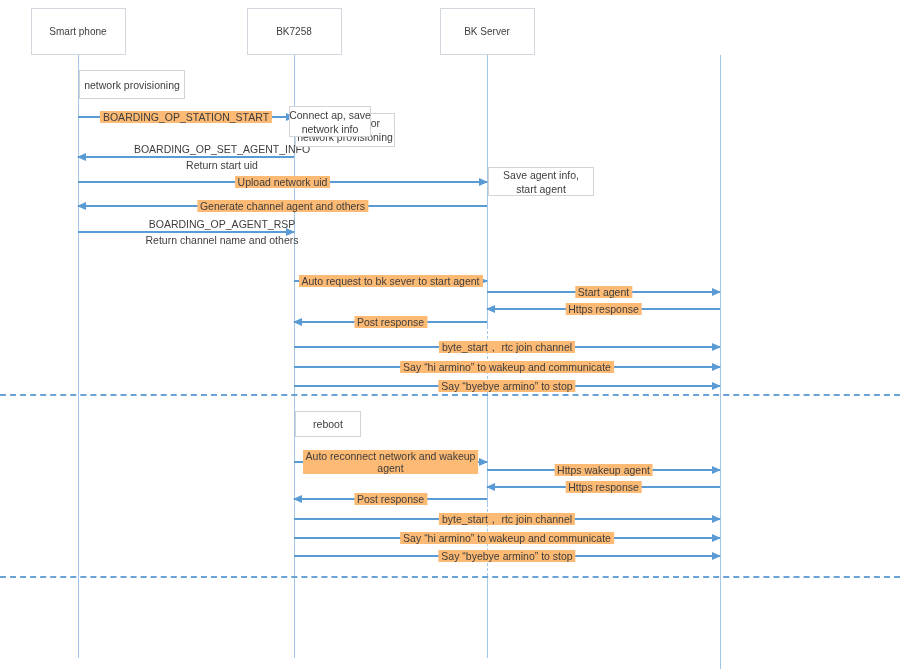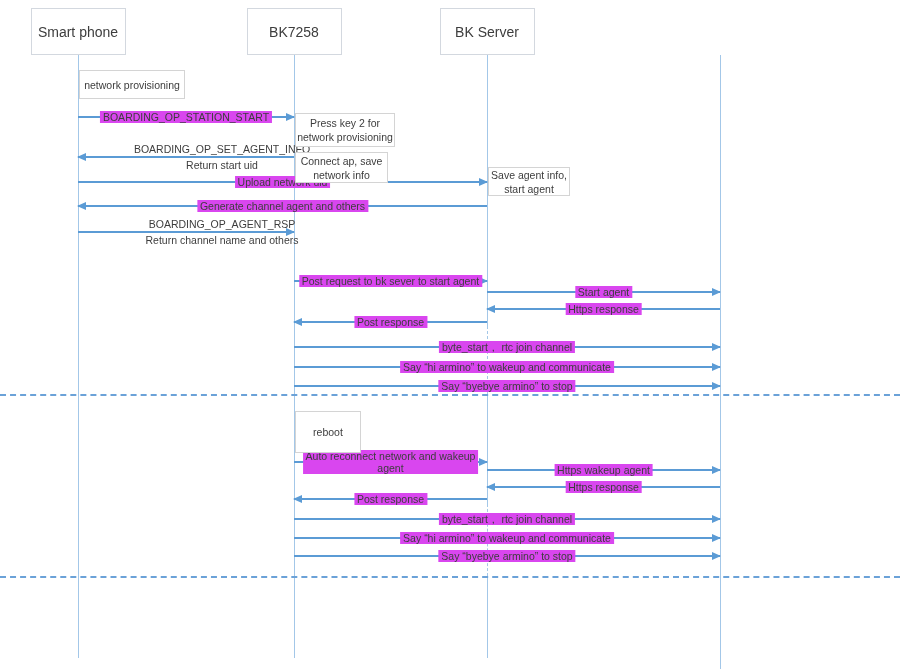--- a/index.html
+++ b/index.html
@@ -4,21 +4,21 @@
 <style>
   html,body{margin:0;padding:0;background:#ffffff;}
   body{width:900px;height:669px;overflow:hidden;
        font-family:"Liberation Sans","DejaVu Sans",sans-serif;}
   #diagram{position:relative;width:900px;height:669px;background:#fff;}
 
   .actor-box{
     position:absolute;top:8px;height:47px;background:#fff;
     border:1px solid #d3d8df;box-sizing:border-box;
     display:flex;align-items:center;justify-content:center;
-    font-size:14px;color:var(--text,#3d3d3d);
+    font-size:10px;color:var(--text,#3d3d3d);
   }
   .lifeline{position:absolute;width:0;}
   .lifeline.solid{border-left:1.6px solid var(--lifeline,#a3c7e8);}
   .lifeline.dashed{border-left:1.6px dashed var(--lifeline,#a3c7e8);}
 
   .note{
     position:absolute;background:#fff;border:1px solid #d4d4d4;box-sizing:border-box;
     display:flex;flex-direction:column;align-items:center;justify-content:center;
     text-align:center;font-size:10.5px;line-height:14px;color:var(--text,#3d3d3d);
     white-space:nowrap;
@@ -28,21 +28,21 @@
   .msg-line{position:absolute;left:0;right:0;top:0;height:1.5px;background:var(--arrow,#5b9bd5);}
   .arrow-head{position:absolute;width:0;height:0;top:-3.5px;
     border-top:4.5px solid transparent;border-bottom:4.5px solid transparent;}
   .arrow-head.right{right:-1px;border-left:9px solid var(--arrow,#5b9bd5);}
   .arrow-head.left{left:-1px;border-right:9px solid var(--arrow,#5b9bd5);}
   .msg-label{
     position:absolute;left:50%;top:1px;transform:translate(-50%,-50%);
     display:flex;flex-direction:column;align-items:center;text-align:center;
     font-size:10.5px;line-height:12px;color:var(--text,#3d3d3d);white-space:nowrap;
   }
-  .msg-label.bg{background:#d946ef;}
+  .msg-label.bg{background:#fdba74;}
   .msg-label.bg > div{padding:0 3px;}
   .msg-label.open{row-gap:4px;margin-left:36px;}
   .msg-label.open > div{padding:0 2px;}
 
   .separator{position:absolute;left:0;width:900px;height:0;
     border-top:2px dashed var(--separator,#6ba2d8);}
 </style>
 </head>
 <body>
 
@@ -100,21 +100,21 @@
       <div class="arrow-head right"></div>
       <div class="msg-label open">
         <div class="">BOARDING_OP_AGENT_RSP</div>
         <div class="">Return channel name and others</div>
       </div>
     </div>
     <div class="msg" style="left: 294px; top: 280px; width: 193px;">
       <div class="msg-line"></div>
       <div class="arrow-head right"></div>
       <div class="msg-label bg">
-        <div class="">Post request to bk sever to start agent</div>
+        <div class="">Auto request to bk sever to start agent</div>
       </div>
     </div>
     <div class="msg" style="left: 487px; top: 291px; width: 233px;">
       <div class="msg-line"></div>
       <div class="arrow-head right"></div>
       <div class="msg-label bg">
         <div class="">Start agent</div>
       </div>
     </div>
     <div class="msg" style="left: 487px; top: 308px; width: 233px;">
@@ -202,24 +202,24 @@
         <div class="">Say “byebye armino” to stop</div>
       </div>
     </div>
     <div class="note" style="left: 79px; top: 70px; width: 106px; height: 29px;">
       <div class="">network provisioning</div>
     </div>
     <div class="note" style="left: 295px; top: 66px; width: 100px; height: 34px; margin-top: 47px;">
       <div class="">Press key 2 for</div>
       <div class="">network provisioning</div>
     </div>
-    <div class="note" style="left: 295px; top: 106px; width: 93px; height: 31px; margin-top: 46px;">
+    <div class="note" style="left: 289px; top: 106px; width: 82px; height: 31px;">
       <div class="">Connect ap, save</div>
       <div class="">network info</div>
     </div>
-    <div class="note" style="left: 488px; top: 167px; width: 82px; height: 29px;">
+    <div class="note" style="left: 488px; top: 167px; width: 106px; height: 29px;">
       <div class="">Save agent info,</div>
       <div class="">start agent</div>
     </div>
-    <div class="note" style="left: 295px; top: 411px; width: 66px; height: 42px; justify-content: center;">
+    <div class="note" style="left: 295px; top: 411px; width: 66px; height: 26px; justify-content: center;">
       <div class="">reboot</div>
     </div>
   </div>
 
 </body></html>

